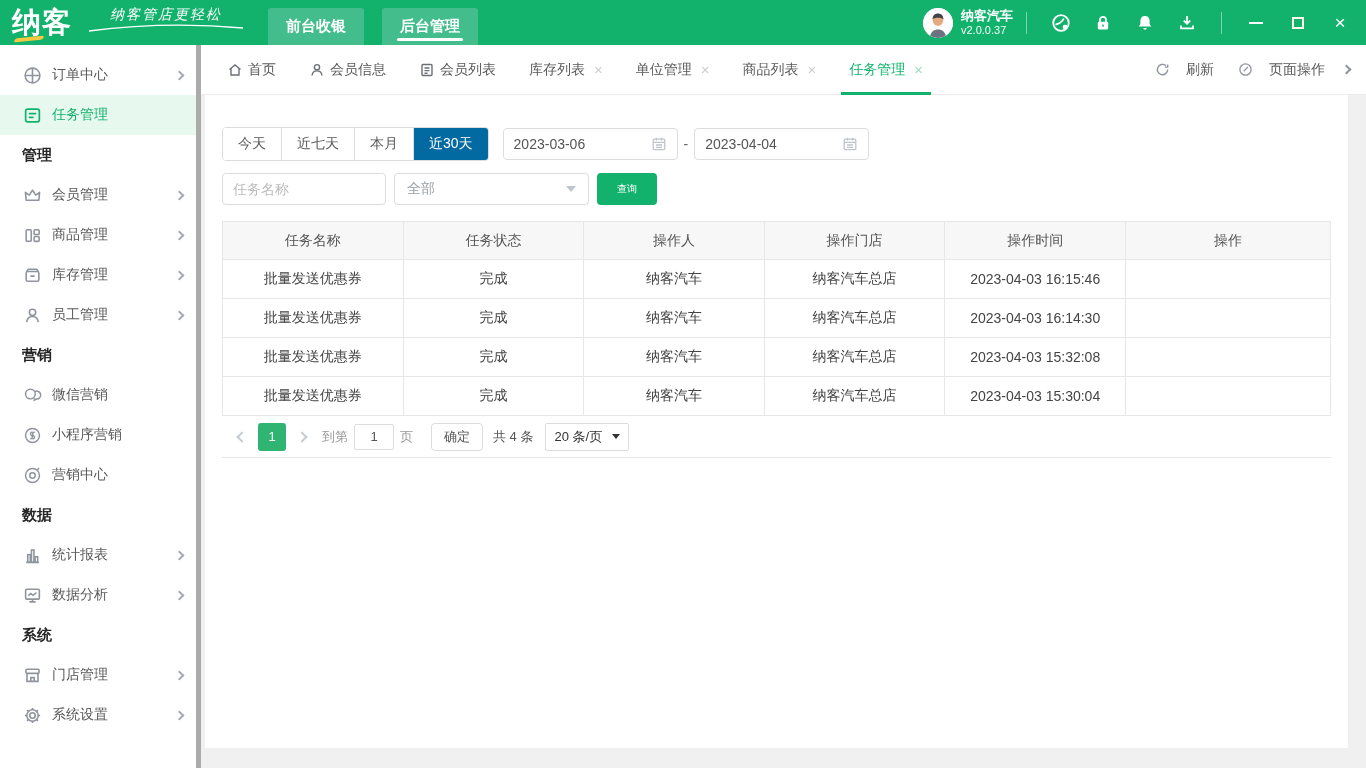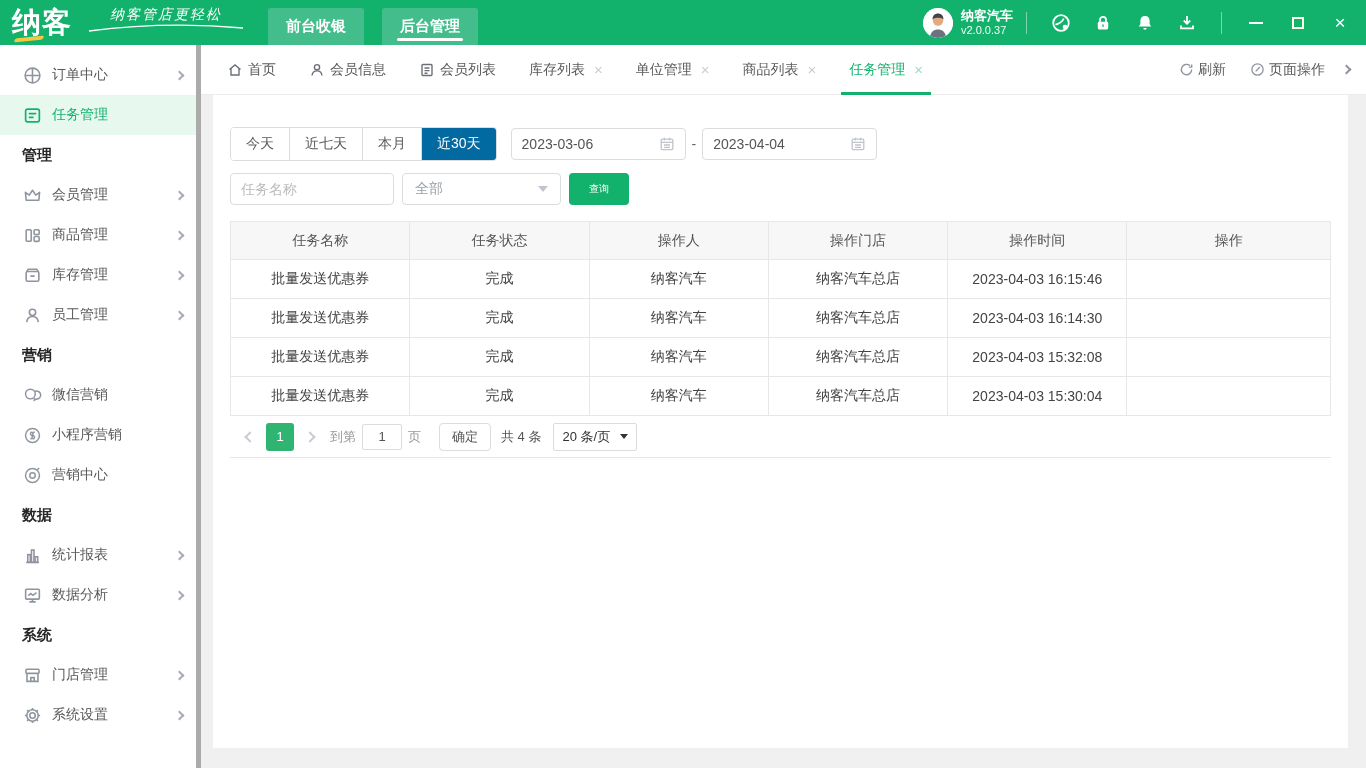--- a/index.html
+++ b/index.html
@@ -58,44 +58,44 @@
     display:flex; align-items:center; padding:0 16px 0 26px; flex:none; }
   .tab { display:flex; align-items:center; height:50px; margin-right:33px;
     font-size:14px; color:#595959; position:relative; cursor:pointer; white-space:nowrap; }
   .tab .t-icon { margin-right:5px; color:#6b6f76; display:flex; }
   .tab .t-close { margin-left:9px; color:#ccc; font-size:15px; line-height:1; }
   .tab.active { color:#12b26d; }
   .tab.active .t-close { color:#9edcc0; }
   .tab.active::after { content:""; position:absolute; left:-8px; right:-8px; bottom:0;
     height:3px; background:#12b26d; }
   .tabbar-right { margin-left:auto; display:flex; align-items:center; color:#595959; font-size:14px; }
-  .tb-action { display:flex; align-items:center; gap:4px; cursor:pointer; margin-left:24px; }
+  .tb-action { display:flex; align-items:center; gap:16px; cursor:pointer; margin-left:24px; }
   .tb-chev { width:7px; height:7px; border-top:2px solid #8f949e; border-right:2px solid #8f949e;
     transform:rotate(45deg); margin-left:18px; cursor:pointer; }
 
-  .content { flex:1; padding:0 18px 20px 12px; min-height:0; }
+  .content { flex:1; padding:0 18px 20px 4px; min-height:0; }
   .panel { background:#fff; height:100%; padding:32px 17px 0; }
 
   
   .filter-row { display:flex; align-items:center; }
   .filter-row + .filter-row { margin-top:12px; }
   .range-group { display:inline-flex; border:1px solid #dcdcdc; border-radius:4px; overflow:hidden; }
   .range-btn { height:32px; display:flex; align-items:center; padding:0 15px; font-size:14px;
     color:#595959; background:#fff; border-right:1px solid #dcdcdc; cursor:pointer; }
   .range-btn:last-child { border-right:none; }
   .range-btn.active { background:#0369a1; color:#fff; }
   .input-box { height:32px; border:1px solid #dcdcdc; border-radius:4px; background:#fff;
     display:flex; align-items:center; padding:0 10px; }
   .input-box input { border:none; outline:none; flex:1; min-width:0; font-size:14px; color:#555;
     font-family:"Liberation Sans", sans-serif; background:transparent; }
   .input-box input::placeholder { color:#bbb; }
   .date-box { width:175px; margin-left:14px; }
   .dash { margin:0 6px; color:#666; }
   .name-box { width:164px; }
-  .select-box { width:159px; height:32px; border:1px solid #dcdcdc; border-radius:4px; margin-left:8px;
+  .select-box { width:195px; height:32px; border:1px solid #dcdcdc; border-radius:4px; margin-left:8px;
     display:flex; align-items:center; justify-content:space-between; padding:0 12px;
     color:#9aa0a6; cursor:pointer; background:#fff; }
   .caret-down { width:0; height:0; border-left:5px solid transparent; border-right:5px solid transparent;
     border-top:6px solid #c0c4cc; }
   .search-btn { width:60px; height:32px; margin-left:8px; background:#12b26d; color:#fff;
     border:none; border-radius:4px; font-size:10px; cursor:pointer;
     display:flex; align-items:center; justify-content:center; }
 
   
   .task-table { width:100%; border-collapse:collapse; margin-top:16px; table-layout:fixed; }

